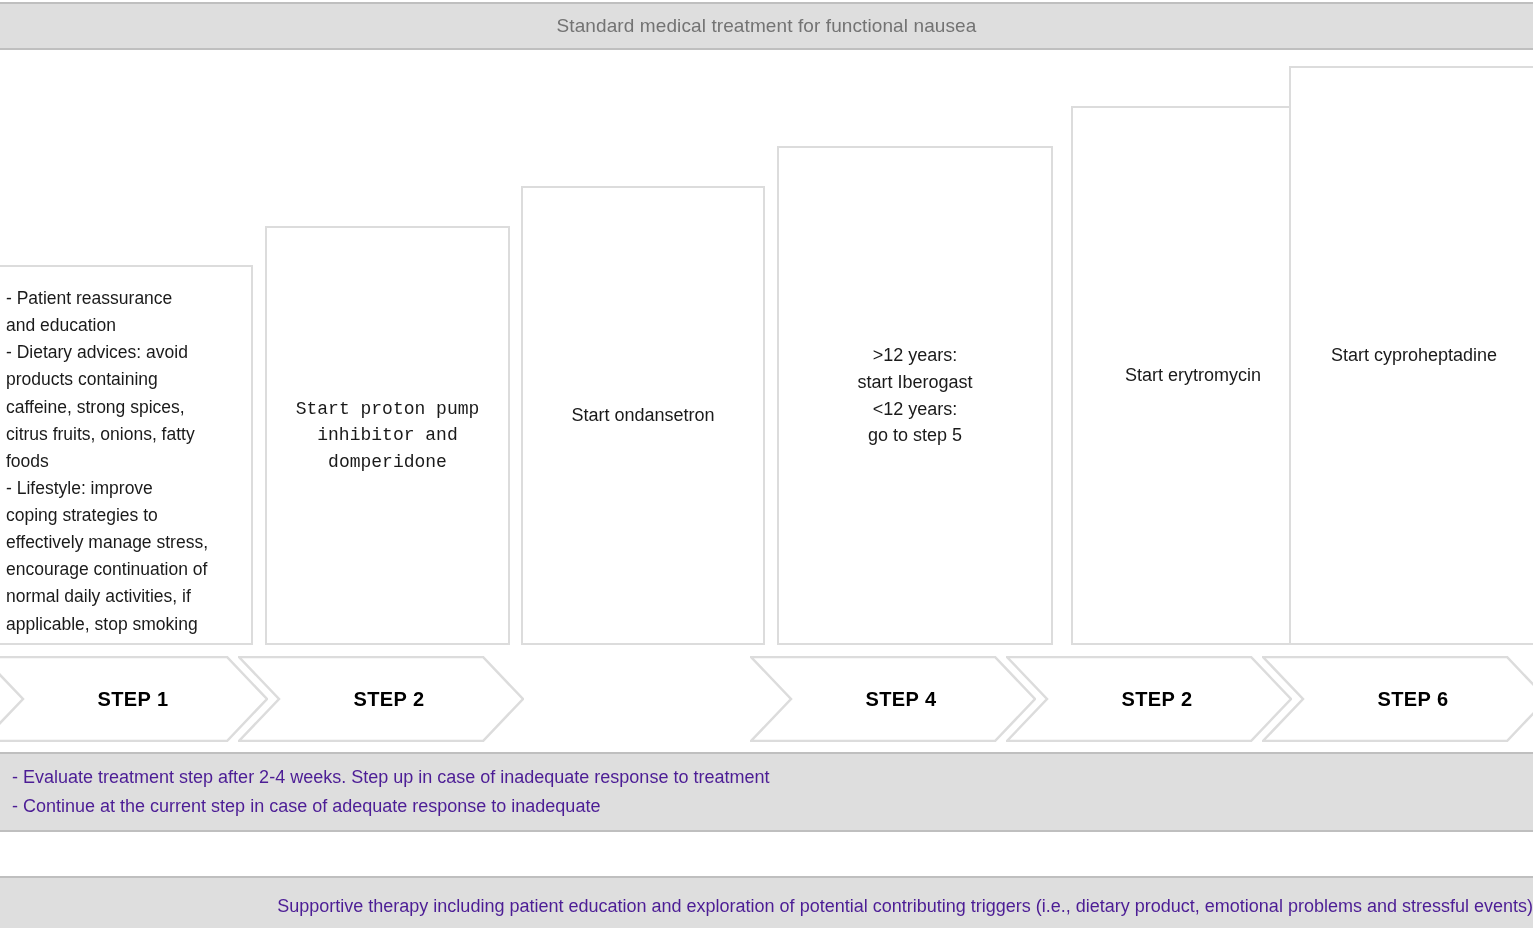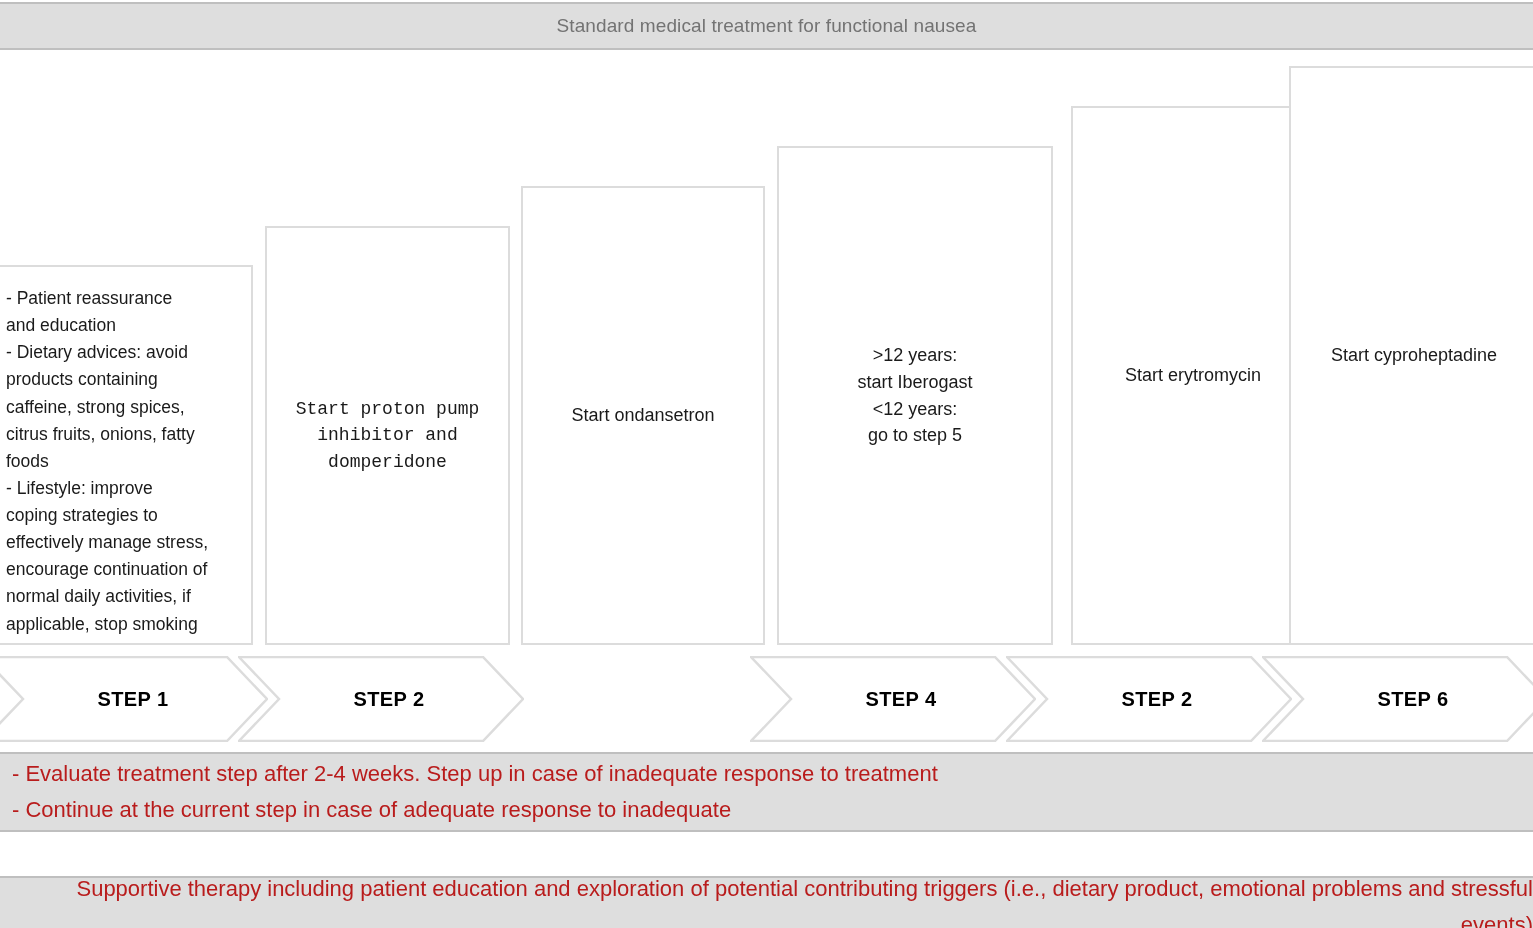--- a/index.html
+++ b/index.html
@@ -117,23 +117,23 @@
     width: 1533px;
     background: #dedede;
     border-top: 2px solid #bfbfbf;
     border-bottom: 2px solid #bfbfbf;
     display: flex;
     flex-direction: column;
     justify-content: center;
     padding-left: 12px;
   }
   .note-line {
-    font-size: 22px;
+    font-size: 18px;
     line-height: 1.62;
-    color: #b91c1c;
+    color: #4c1d95;
   }
 
   #evaluation-panel { top: 752px; height: 80px; }
   #supportive-panel { top: 876px; height: 62px; text-align: right; }
 </style>
 </head>
 <body>
 
 <div id="diagram">
 

